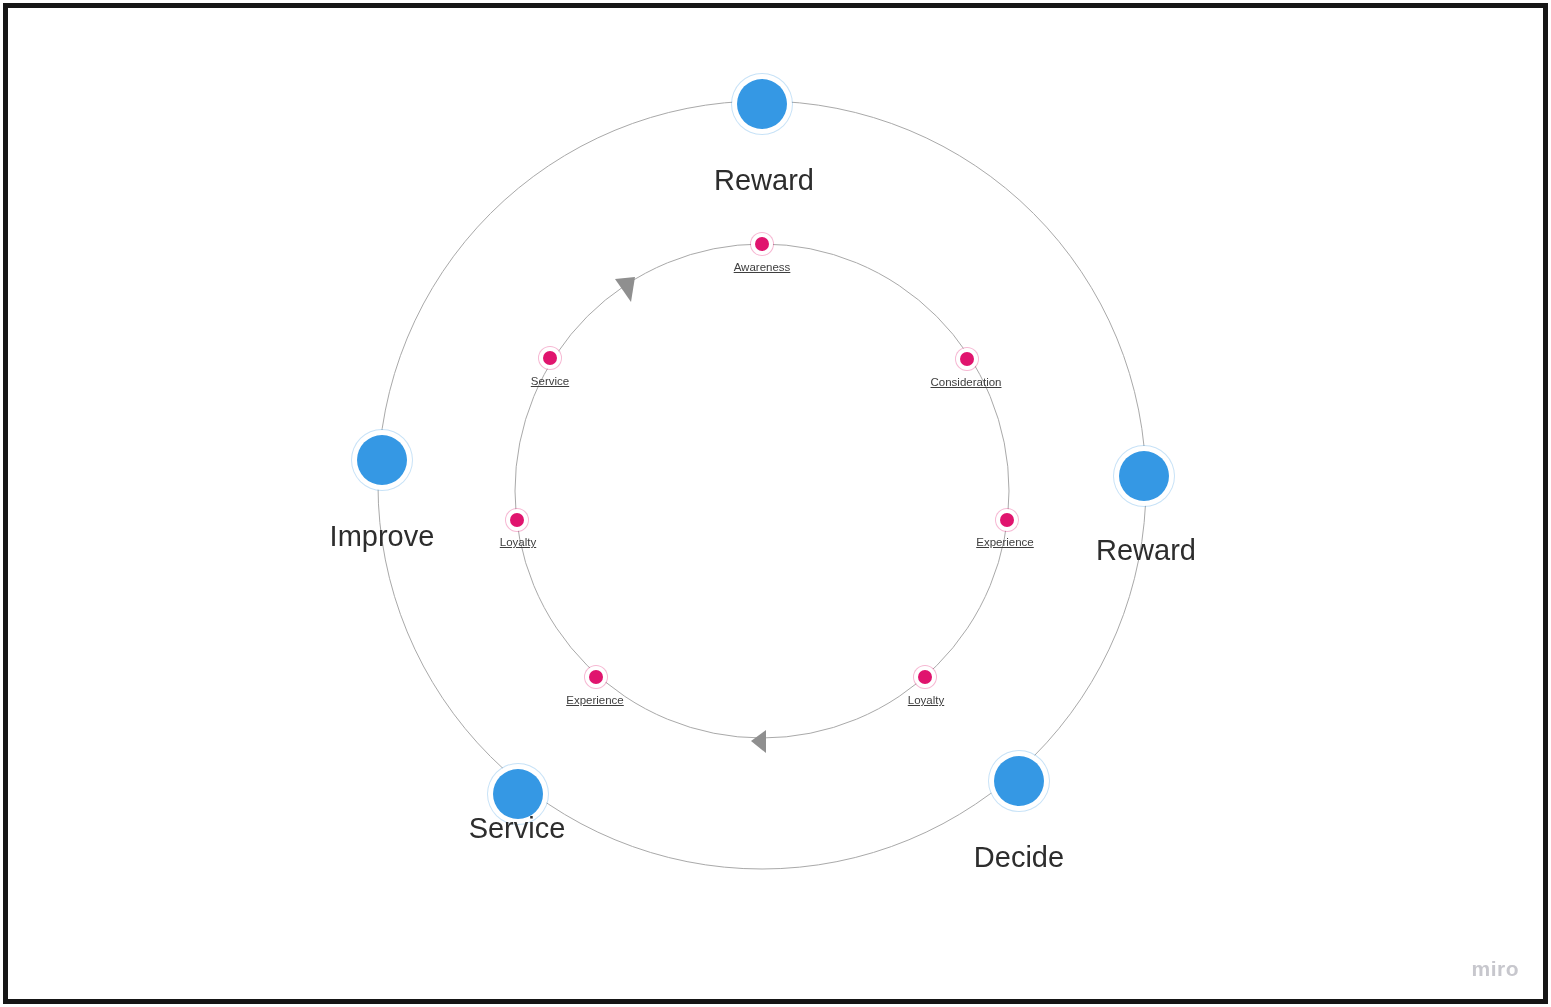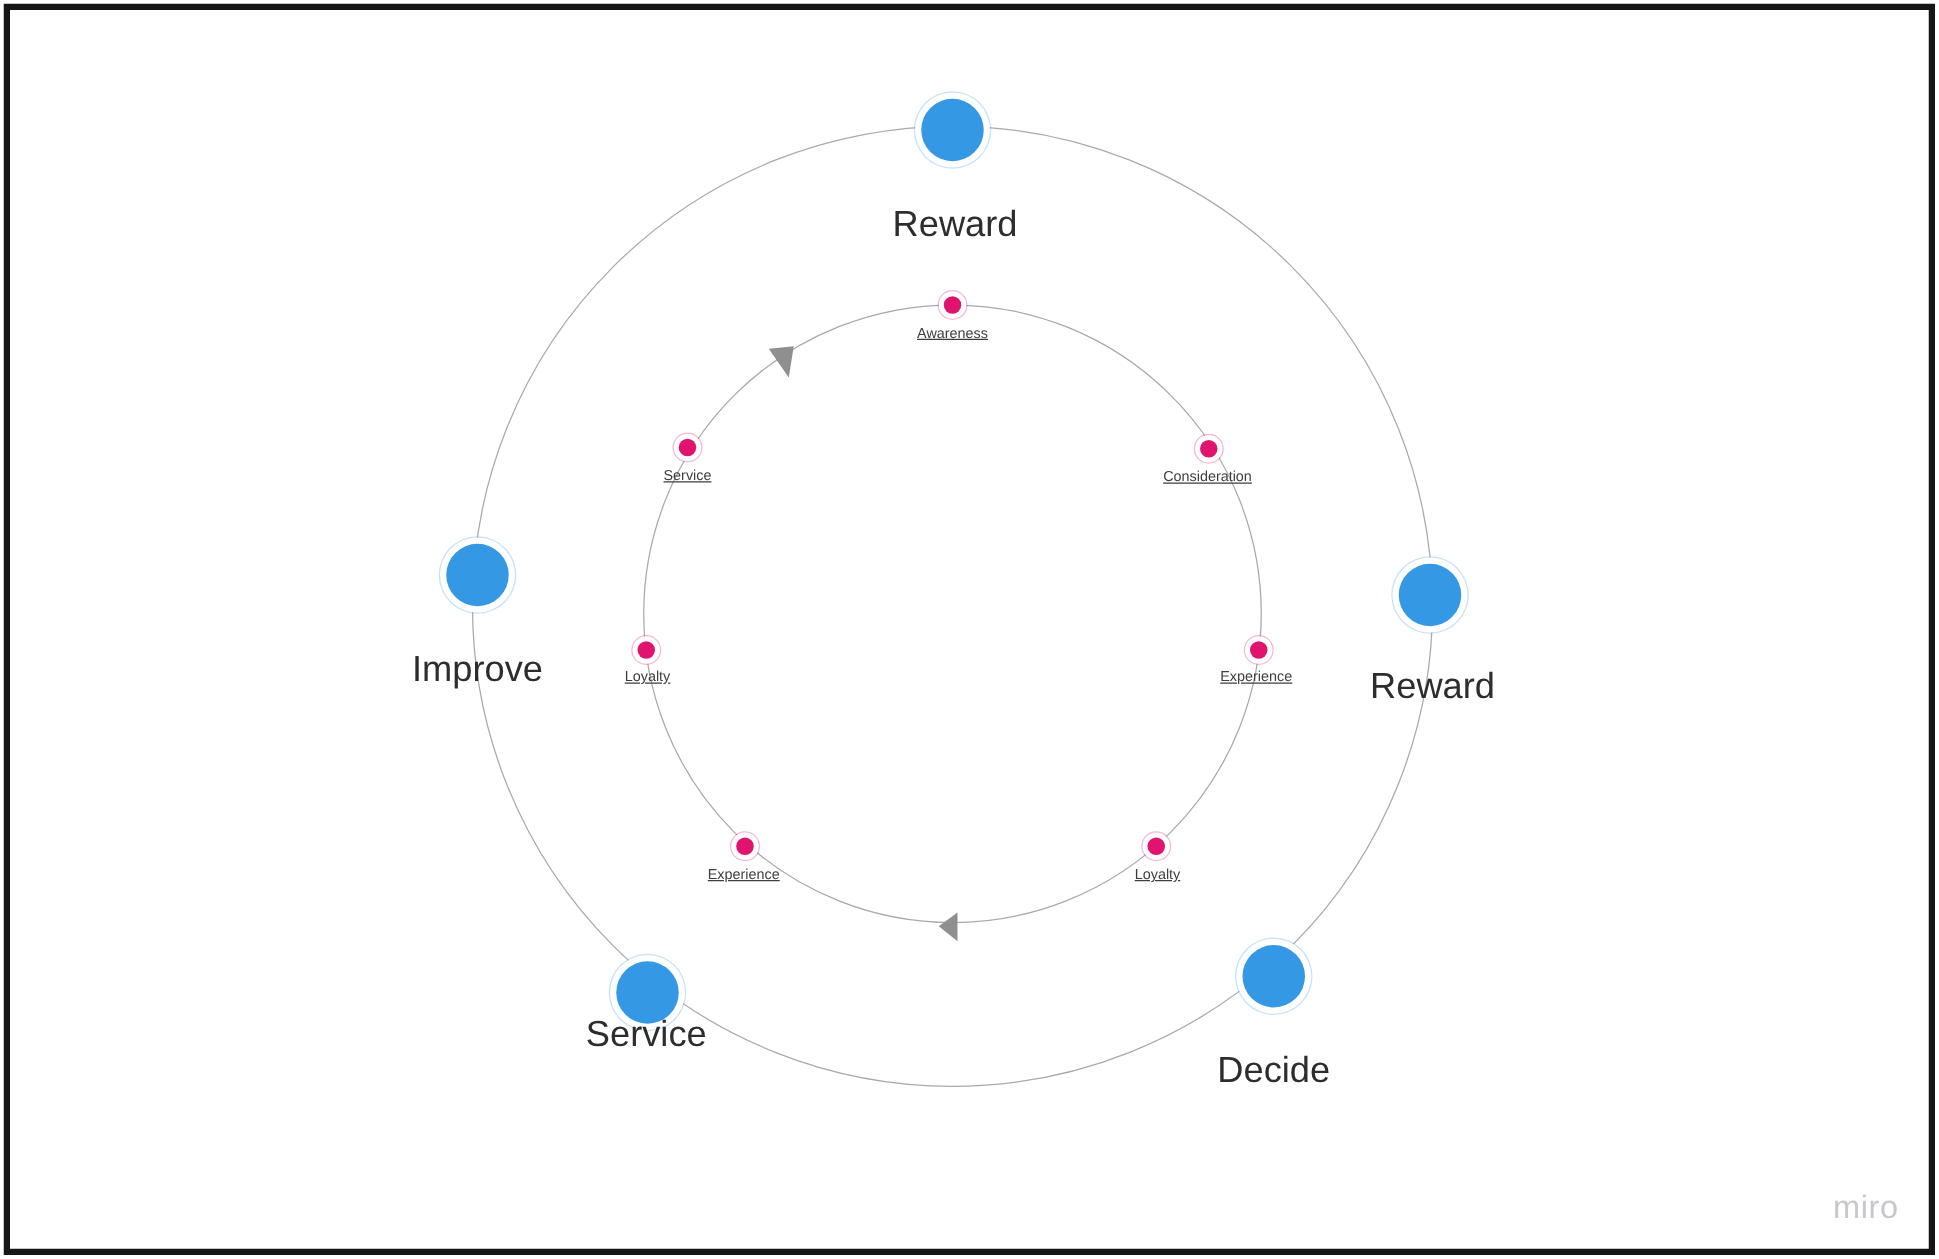--- a/index.html
+++ b/index.html
@@ -65,22 +65,22 @@
     transform: translate(-50%, -50%);
     font-size: 11.5px;
     color: #3e3e3e;
     white-space: nowrap;
     text-decoration: underline;
   }
   .watermark {
     position: absolute;
     right: 32px;
     bottom: 26px;
-    font-size: 26px;
-    font-weight: 400;
+    font-size: 21px;
+    font-weight: 700;
     letter-spacing: 0.5px;
     color: var(--watermark, #c7c7cd);
   }
 </style>
 </head>
 <body>
 
 <div class="canvas">
 
   <svg class="rings" width="1551" height="1007" viewBox="0 0 1551 1007">

